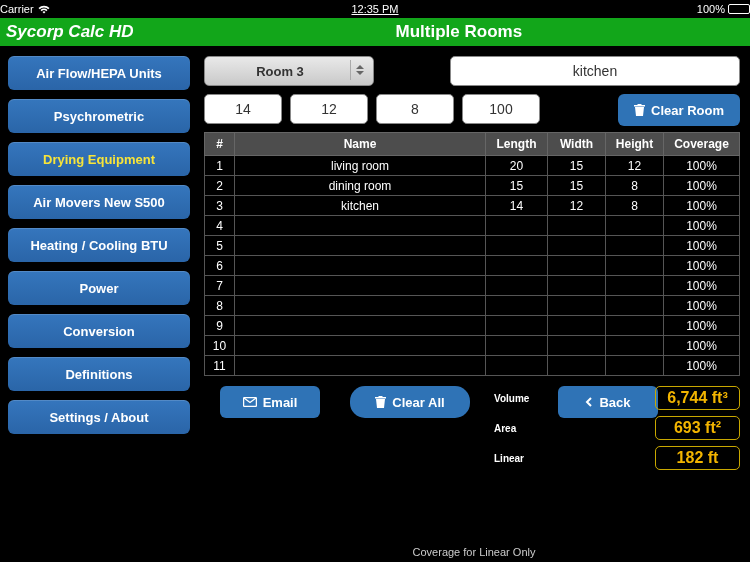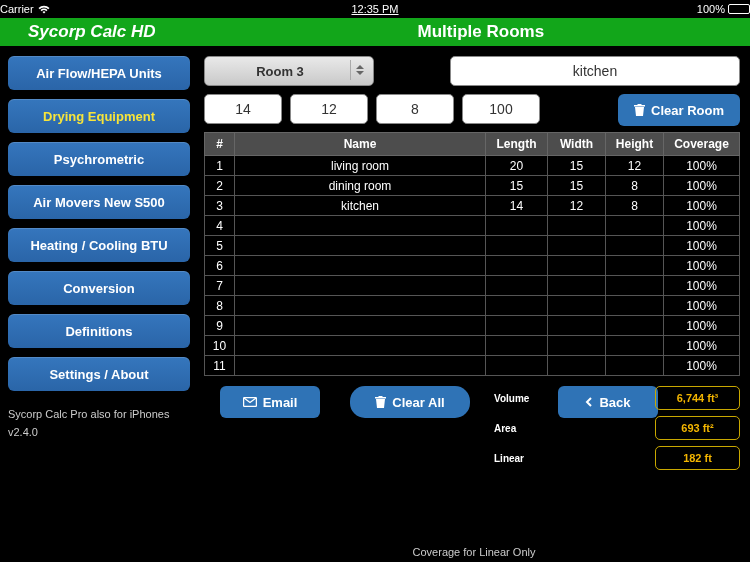--- a/index.html
+++ b/index.html
@@ -7,21 +7,21 @@
   
   .statusbar { height: 18px; background: #000; display: flex; align-items: center; justify-content: space-between; padding: 0 0; font-size: 11px; }
   .statusbar .left { display: flex; align-items: center; gap: 4px; }
   .statusbar .center { position: absolute; left: 50%; transform: translateX(-50%); font-weight: 500; text-decoration: underline; }
   .statusbar .right { display: flex; align-items: center; gap: 3px; }
   .wifi-icon { width: 12px; height: 9px; }
   .battery-icon { width: 22px; height: 10px; border: 1px solid #fff; border-radius: 2px; position: relative; }
   .battery-icon::after { content: ""; position: absolute; right: -3px; top: 2px; width: 2px; height: 4px; background: #fff; border-radius: 0 1px 1px 0; }
   .battery-fill { background: #fff; height: 100%; width: 100%; }
   
-  .titlebar { height: 28px; background: #12a61a; display: flex; align-items: center; padding: 0 28px; text-align: right; }
+  .titlebar { height: 28px; background: #12a61a; display: flex; align-items: center; padding: 0 6px; text-align: right; }
   .titlebar .apptitle { font-size: 17px; font-weight: 700; font-style: italic; color: #fff; }
   .titlebar .pagetitle { font-size: 17px; font-weight: 700; color: #fff; margin-left: 262px; }
   
   .main { display: flex; height: 516px; background: #000; }
   .sidebar { width: 198px; padding: 10px 8px 0 8px; display: flex; flex-direction: column; gap: 9px; }
   .sidebtn { background: #2b6cb0; background: linear-gradient(#3576bd,#2a65a8); color: #fff; border: none; border-radius: 6px; height: 34px; font-size: 13px; font-weight: 600; cursor: pointer; box-shadow: inset 0 1px 0 rgba(255,255,255,0.15); }
   .sidebtn.active { color: #f7e43a; }
   .sidefoot { margin-top: 6px; font-size: 11px; color: #ccc; line-height: 1.6; }
   
   .content { flex: 1; padding: 10px 10px 0 6px; }
@@ -54,21 +54,21 @@
   .bottomrow { display: flex; margin-top: 10px; gap: 10px; align-items: flex-start; }
   .actionbtns { display: flex; gap: 8px; width: 280px;}
   .actionrow1 { display: flex; gap: 30px; padding-left: 16px;}
   .actionrow2 { display: flex; justify-content: flex-end; padding-left: 80px;}
   .emailbtn { width: 100px; }
   .clearallbtn { width: 120px; border-radius: 15px; }
   .backbtn { width: 100px; }
   
   .results { flex: 1; display: grid; grid-template-columns: 1fr 120px; gap: 6px 8px; align-items: center; }
   .results .lab { text-align: left; font-size: 10px; font-weight: 600; padding-right: 4px; }
-  .results .val { border: 1px solid #c9a800; border-radius: 5px; height: 24px; display: flex; align-items: center; justify-content: center; color: #f3b500; font-weight: 700; font-size: 11px; margin-left: 35px; }
+  .results .val { border: 1px solid #c9a800; border-radius: 5px; height: 24px; display: flex; align-items: center; justify-content: center; color: #f3b500; font-weight: 700; font-size: 16px; margin-left: 35px; }
   
   .covnote { text-align: center; font-size: 11px; color: #ccc; margin-top: 4px; width: 100%; position: absolute; left: 50%; transform: translateX(-50%); bottom: 4px;}
   
   .trash-icon { width: 11px; height: 12px; display: inline-block; }
   .mail-icon { width: 14px; height: 10px; display: inline-block; }
   .chev-left-icon { width: 8px; height: 10px; display: inline-block; }
 </style>
 </head>
 <body>
 
@@ -87,31 +87,28 @@
 </div>
 
 <div class="titlebar">
   <span class="apptitle">Sycorp Calc HD</span>
   <span class="pagetitle">Multiple Rooms</span>
 </div>
 
 <div class="main">
   <div class="sidebar">
     <button class="sidebtn">Air Flow/HEPA Units</button>
+    <button class="sidebtn">Psychrometric</button>
     <button class="sidebtn active">Drying Equipment</button>
-    <button class="sidebtn">Psychrometric</button>
     <button class="sidebtn">Air Movers New S500</button>
     <button class="sidebtn">Heating / Cooling BTU</button>
+    <button class="sidebtn">Power</button>
     <button class="sidebtn">Conversion</button>
     <button class="sidebtn">Definitions</button>
     <button class="sidebtn">Settings / About</button>
-    <div class="sidefoot">
-      <div>Sycorp Calc Pro also for iPhones</div>
-      <div>v2.4.0</div>
-    </div>
   </div>
 
   <div class="content" style="position:relative;">
     <div class="row1">
       <div class="select-wrap">
         <button class="select">Room 3</button>
         <span class="select-chev">
             <span class="chev-up"></span>
             <span class="chev-down"></span>
           </span>

